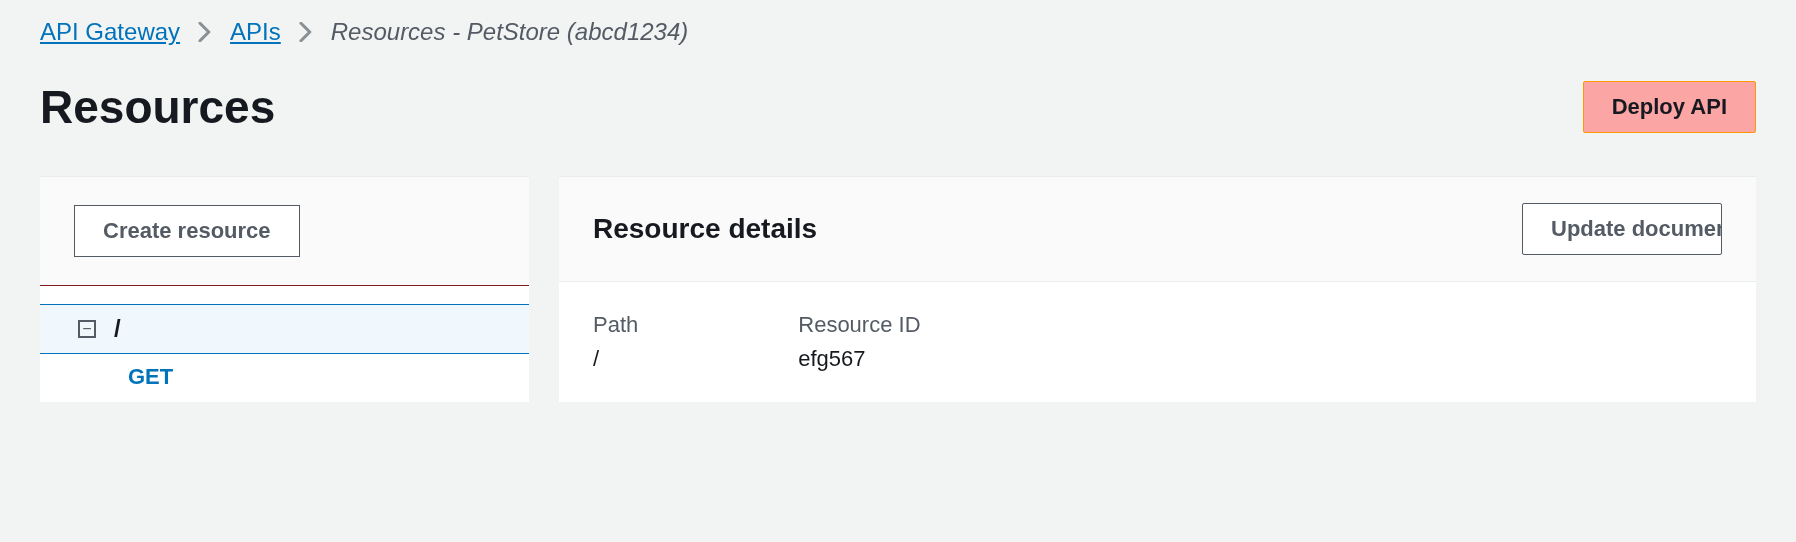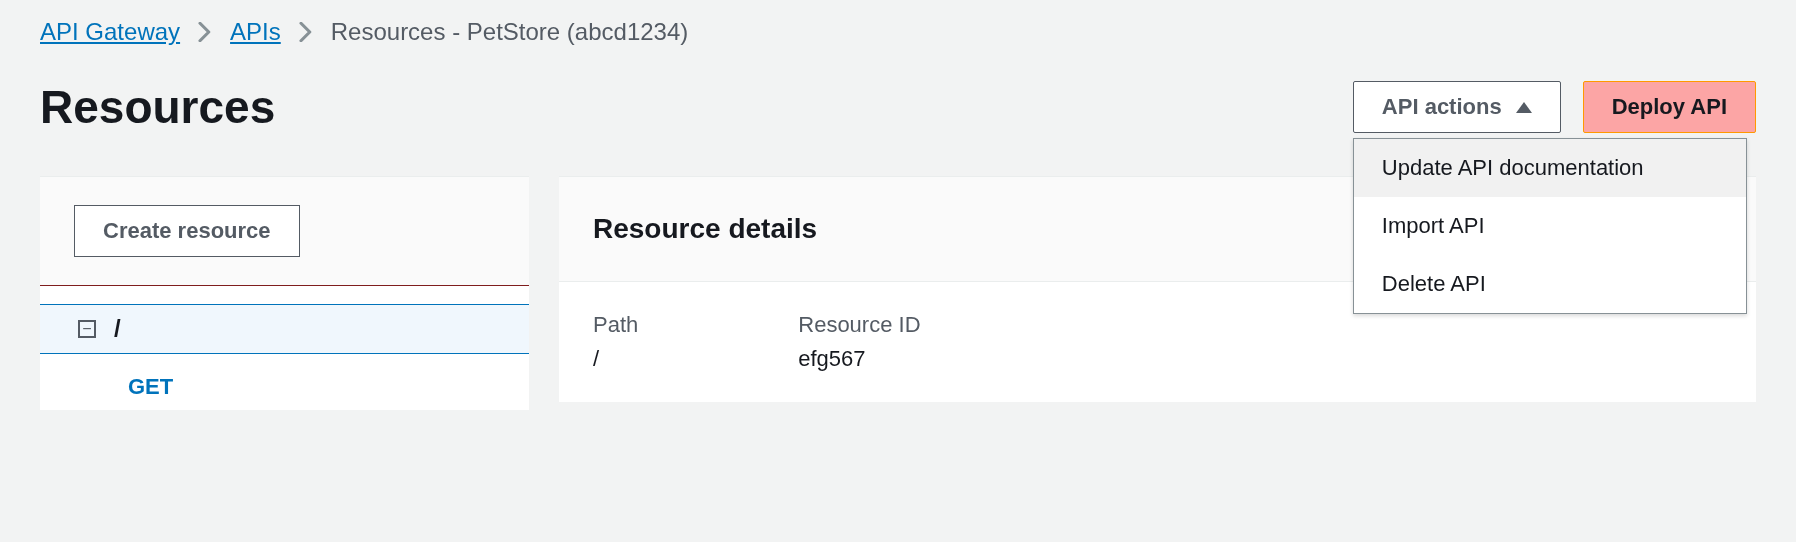--- a/index.html
+++ b/index.html
@@ -18,21 +18,21 @@
   }
   .breadcrumb {
     display: flex;
     align-items: center;
     gap: 18px;
     font-size: 24px;
     margin-bottom: 34px;
   }
   .breadcrumb a { color: #0073bb; text-decoration: underline; cursor: pointer; }
   .breadcrumb .sep { color: #879196; display: inline-flex; }
-  .breadcrumb .current { color: #545b64; font-weight: 400; }
+  .breadcrumb .current { color: #545b64; font-weight: 400; font-style: italic; }
   .hdr-row {
     display: flex;
     align-items: center;
     justify-content: space-between;
     margin-bottom: 42px;
   }
   .page-title { font-size: 46px; font-weight: 700; color: #16191f; }
   .hdr-actions { display: flex; gap: 22px; position: relative; }
   .btn {
     border: 1px solid #545b64;
@@ -116,21 +116,20 @@
     align-items: center; justify-content: center;
     font-size: 16px; line-height: 1;
     color: #545b64;
   }
   .tree-path { font-weight: 700; color: #16191f; }
   .tree-method {
     padding: 10px 38px 10px 88px;
     font-size: 22px; font-weight: 700;
     color: #0073bb;
     cursor: pointer;
-    margin-top: 10px;
   }
 
   .right-col { flex: 1; position: relative; }
   .details-panel {
     background: #fff;
     border-top: 1px solid #eaeded;
   }
   .details-header {
     background: #fafafa;
     padding: 26px 34px;
@@ -165,31 +164,20 @@
       <svg width="14" height="20" viewBox="0 0 10 16">
           <path d="M1 1l7 7-7 7" stroke="#879196" stroke-width="2.5" fill="none" stroke-linecap="round" stroke-linejoin="round"></path>
         </svg>
     </span>
     <span class="current">Resources - PetStore (abcd1234)</span>
   </div>
 
   <div class="hdr-row">
     <h1 class="page-title">Resources</h1>
     <div class="hdr-actions">
-      <div style="position:relative">
-        <button class="btn">
-          <span>API actions</span>
-          <span class="triangle-up"></span>
-        </button>
-        <div class="dropdown">
-          <div class="dropdown-item hover">Update API documentation</div>
-          <div class="dropdown-item">Import API</div>
-          <div class="dropdown-item">Delete API</div>
-        </div>
-      </div>
       <button class="btn btn-primary">Deploy API</button>
     </div>
   </div>
 
   <div class="cols">
     <div class="left-col">
       <div class="left-header">
         <button class="btn-create">Create resource</button>
       </div>
       <div class="tree">

